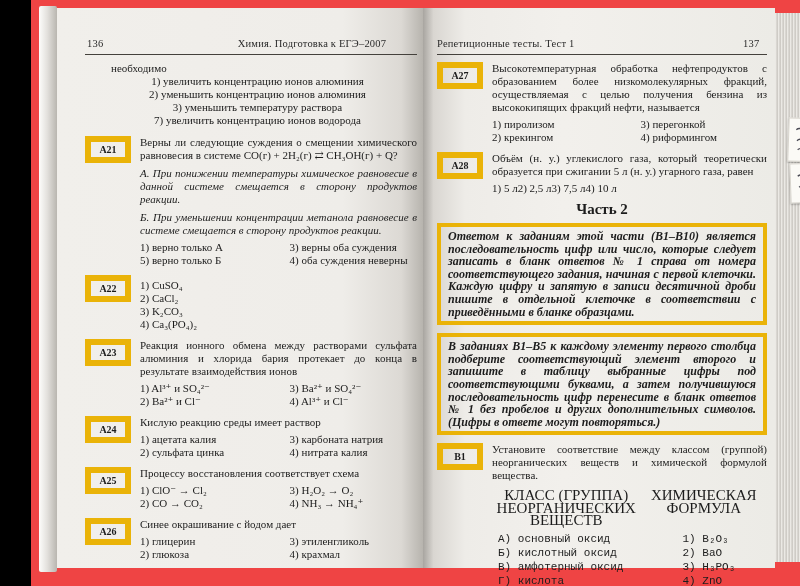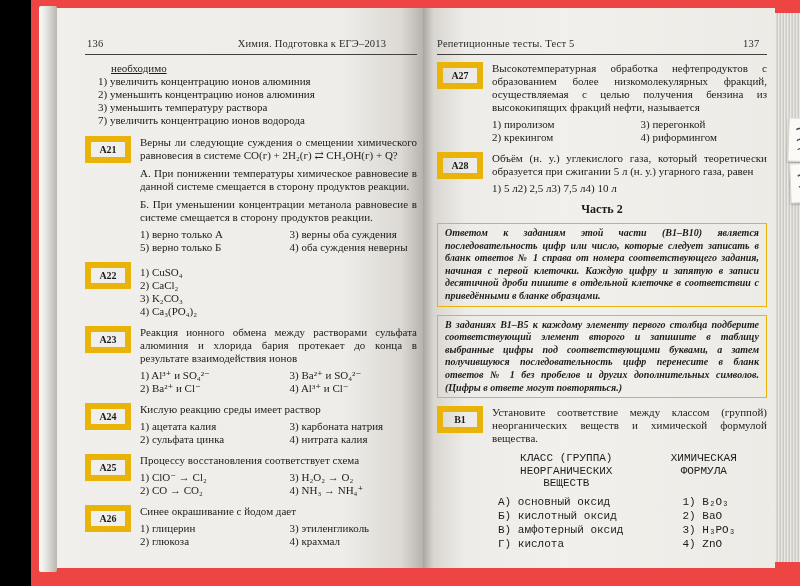--- a/index.html
+++ b/index.html
@@ -25,38 +25,38 @@
   .hdr-l-title{left:176px;top:38px;width:210px;text-align:center;}
   .hdr-r-title{left:406px;top:38px;}
   .hdr-r-num{left:712px;top:38px;}
   .rule{position:absolute;height:1px;background:#44413c;}
   .rule-l{left:54px;top:54px;width:332px;}
   .rule-r{left:406px;top:54px;width:330px;}
   
   .content{position:absolute;top:62px;width:332px;font-size:11px;line-height:13px;}
   .content-l{left:54px;}
   .content-r{left:406px;width:330px;}
-  .intro-lead{padding-left:26px;text-decoration:underline;}
-  .intro-opts{padding-left:13px;margin-bottom:9px;}
+  .intro-lead{padding-left:26px;}
+  .intro-opts{padding-left:13px;margin-bottom:9px;text-align:center;}
   .intro-opts .opt{display:block;}
   .q{display:flex;margin-bottom:8px;}
   .qlabel{flex:0 0 auto;border:6px solid #eab308;font-weight:bold;font-size:10px;
           padding:1px 6px;height:13px;line-height:13px;margin-right:9px;text-align:center;min-width:22px;}
   .qbody{flex:1;min-width:0;}
   .qtext{margin:0;text-align:justify;}
-  .stmt{margin:5px 0 0;text-align:justify;}
+  .stmt{margin:5px 0 0;text-align:justify;font-style:italic;}
   .opts{margin-top:4px;}
   .two-col{display:grid;grid-template-columns:1.08fr 0.92fr;grid-auto-flow:column;grid-template-rows:repeat(2,auto);}
   .inline4{display:flex;justify-content:space-between;padding-right:10px;flex-direction:column;}
   .inline4-wide{display:flex;padding-right:40px;}
-  .part2-title{text-align:center;font-weight:bold;font-size:12px;margin:2px 0 7px;}
-  .note-box{border:1px solid #eab308;padding:3px 7px;margin-bottom:8px;
-            font-style:italic;font-weight:600;font-size:10px;line-height:12.6px;text-align:justify;}
+  .part2-title{text-align:center;font-weight:bold;font-size:15px;margin:2px 0 7px;}
+  .note-box{border:4px solid #eab308;padding:3px 7px;margin-bottom:8px;
+            font-style:italic;font-weight:600;font-size:12px;line-height:12.6px;text-align:justify;}
   .match-headers{display:grid;grid-template-columns:54% 46%;text-align:center;
-                 margin:7px 0 5px;font-size:11px;line-height:12.5px;white-space:pre-line;font-family:Liberation Mono, monospace;}
+                 margin:7px 0 5px;font-size:15px;line-height:12.5px;white-space:pre-line;}
   .match-items{display:grid;grid-template-columns:54% 46%;}
   .match-items .col .opt{display:block;line-height:14px;font-family:Liberation Mono, monospace;}
   .match-right{padding-left:42px;}
   .match-left{padding-left:6px;}
 </style>
 </head>
 <body>
 
 <div class="scan">
   <div class="left-edge-strip"></div>
@@ -72,23 +72,23 @@
     </svg>
   </div>
   <div class="sticky-tab tab2">
     <svg class="tab-squiggle" width="22" height="28" viewBox="0 0 22 28">
       <path d="M3 8 C8 3, 12 13, 18 7" stroke="#4a4a54" fill="none" stroke-width="1.4"></path>
       <path d="M4 19 C9 14, 13 24, 19 17" stroke="#4a4a54" fill="none" stroke-width="1.3"></path>
     </svg>
   </div>
 
   <div class="hdr hdr-l-num">136</div>
-  <div class="hdr hdr-l-title">Химия. Подготовка к ЕГЭ–2013</div>
+  <div class="hdr hdr-l-title">Химия. Подготовка к ЕГЭ–2007</div>
   <div class="rule rule-l"></div>
-  <div class="hdr hdr-r-title">Репетиционные тесты. Тест 5</div>
+  <div class="hdr hdr-r-title">Репетиционные тесты. Тест 1</div>
   <div class="hdr hdr-r-num">137</div>
   <div class="rule rule-r"></div>
 
   <div class="content content-l">
 
     <div>
       <div class="intro-lead">необходимо</div>
       <div class="intro-opts">
         <span class="opt">1) увеличить концентрацию ионов алюминия</span>
         <span class="opt">2) уменьшить концентрацию ионов алюминия</span>

